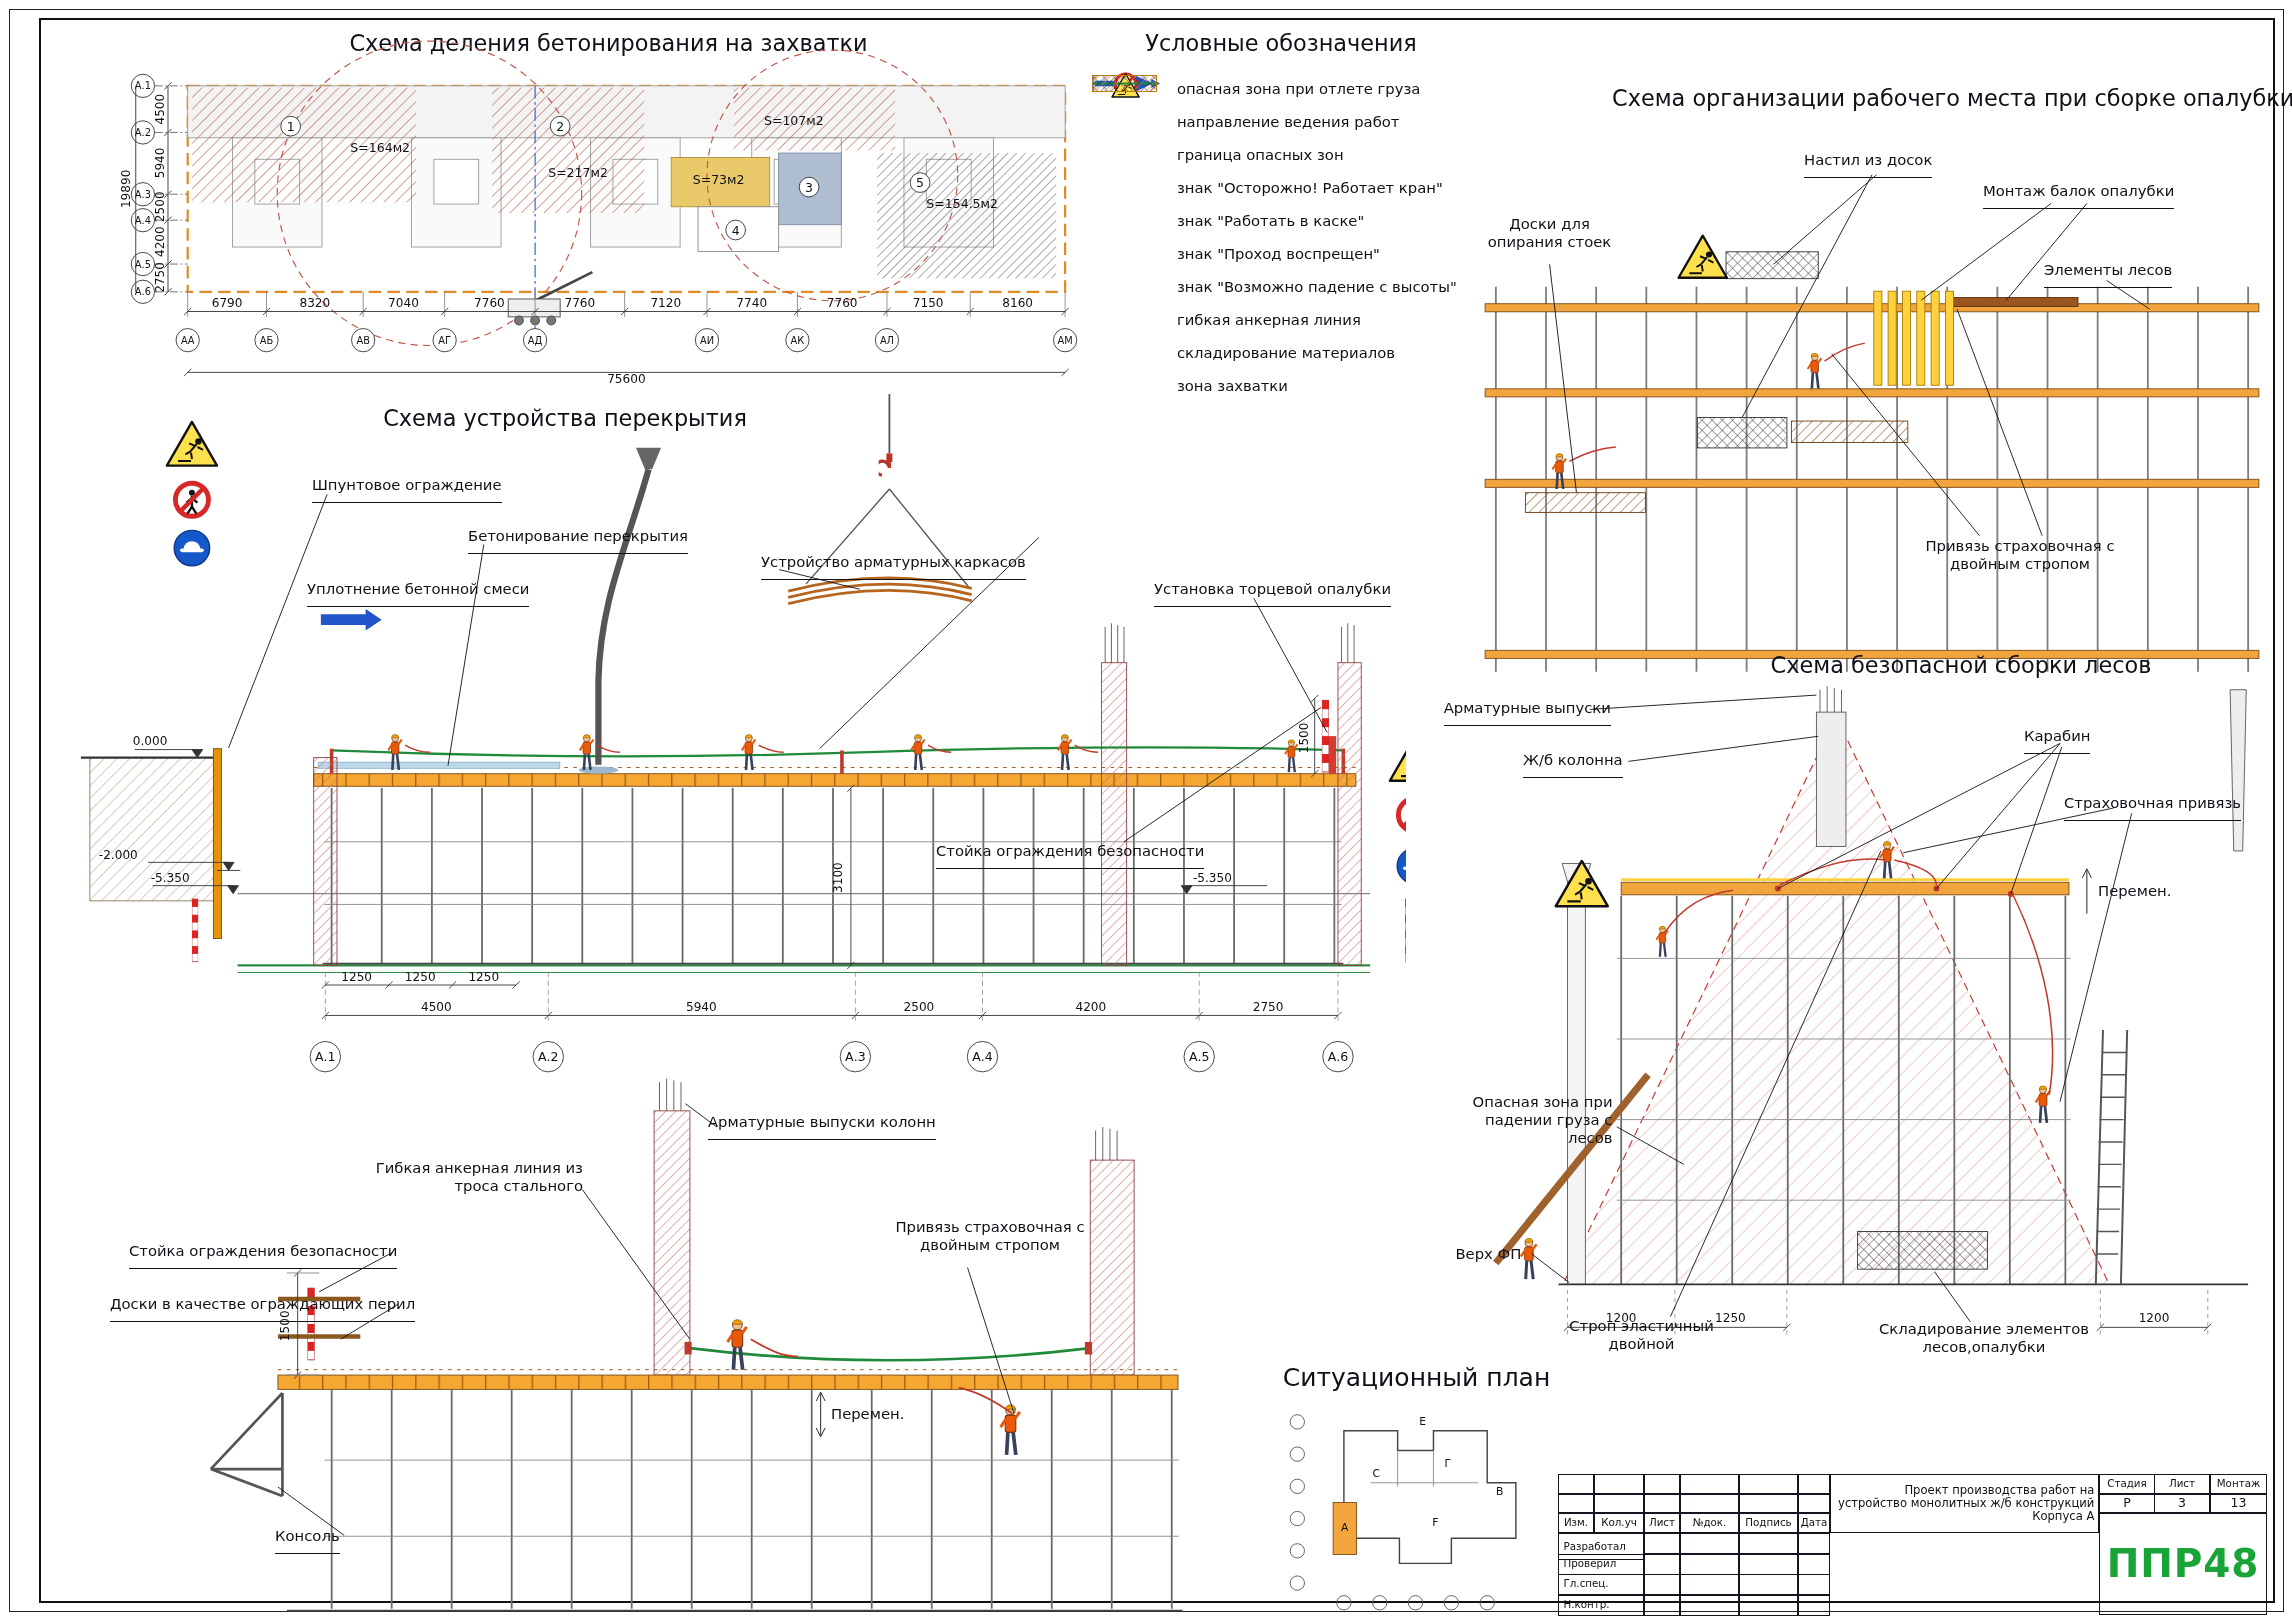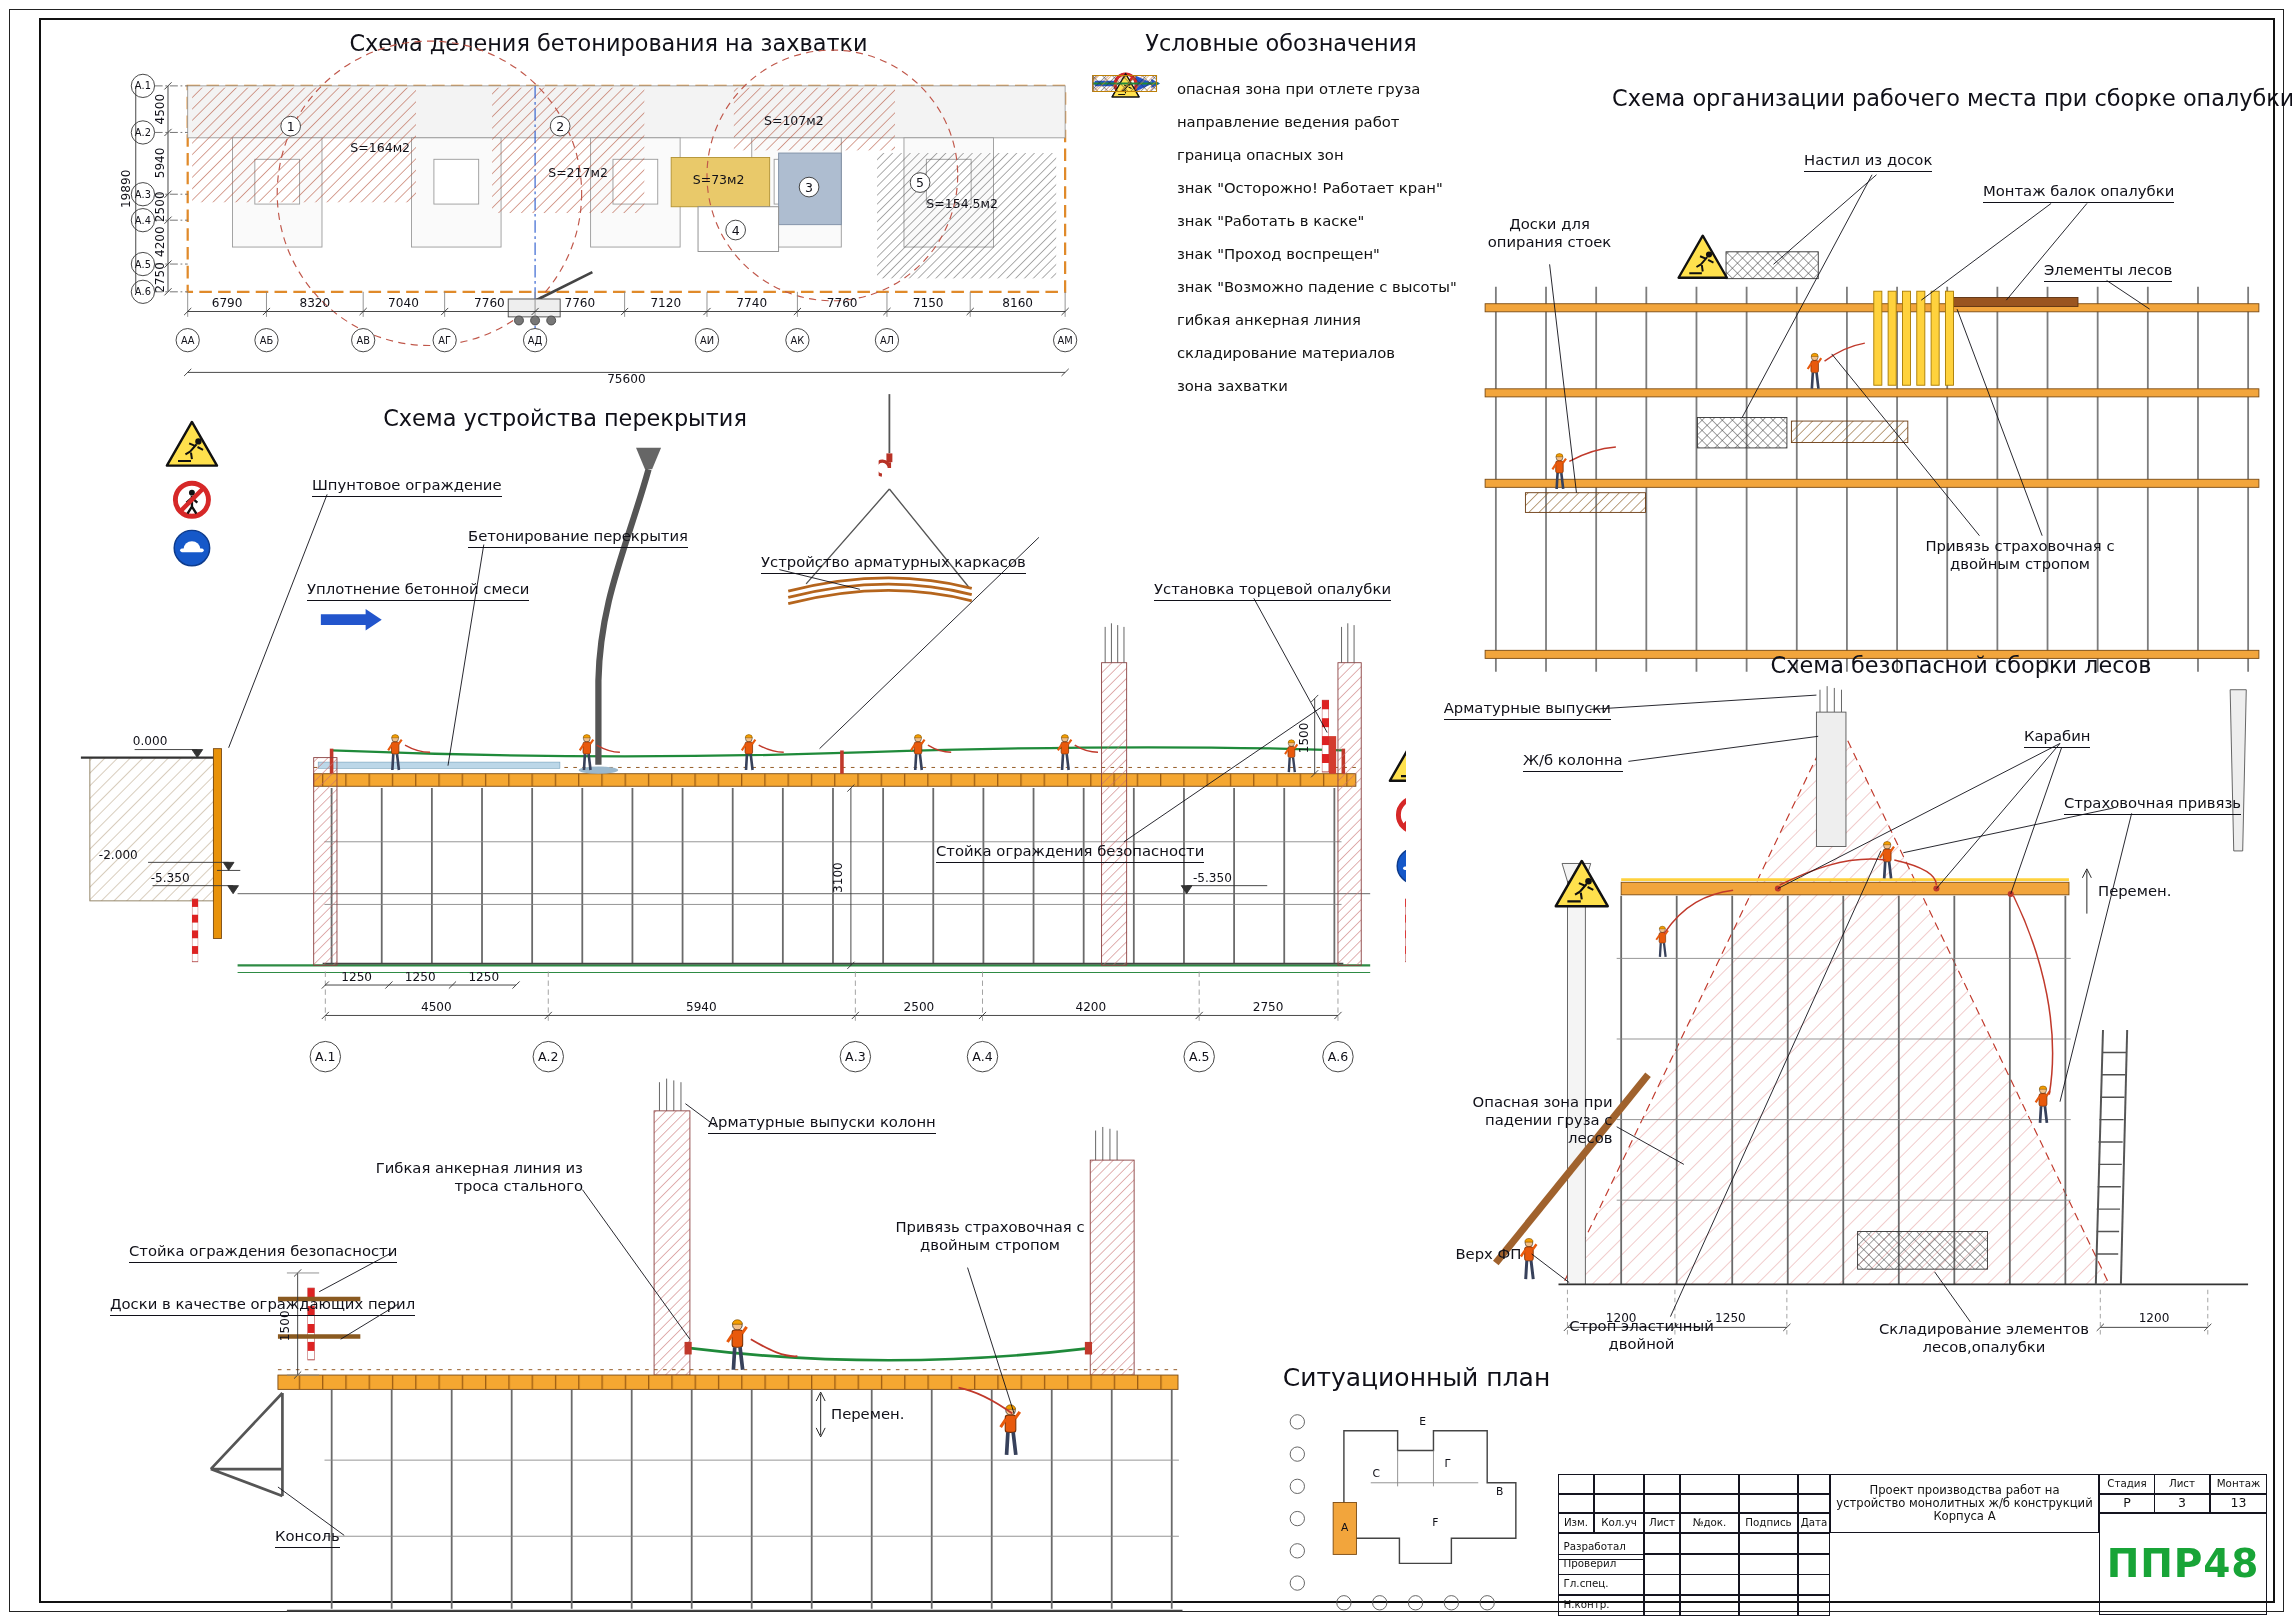--- a/index.html
+++ b/index.html
@@ -4,26 +4,26 @@
 <style>
 *{margin:0;padding:0;box-sizing:border-box}
 html,body{background:#9a9a9a}
 .sheet{position:relative;width:2293px;height:1621px;background:#fff;font-family:"DejaVu Sans",sans-serif;color:#111;overflow:hidden}
 .frame{position:absolute;inset:9px;border:1.3px solid #222;pointer-events:none}
 .frame2{position:absolute;left:39px;top:18px;right:18px;bottom:18px;border:2.2px solid #111;pointer-events:none}
 .sec{position:absolute}
 .sec svg{position:absolute;left:0;top:0}
 .sec-title{position:absolute;font-size:22.4px;white-space:nowrap;text-align:center;color:#101018}
 .lbl{position:absolute;font-size:14.8px;line-height:1.22;color:#101018}
-.u{border-bottom:1.1px solid #101018;padding-bottom:2px}
+.u{border-bottom:1.1px solid #101018;padding-bottom:8px}
 .c{text-align:center}.r{text-align:right}.nw{white-space:nowrap}
 .legend-row{display:flex;align-items:center;gap:12.5px;height:33px}
 .legend-ic{width:75px;flex:0 0 75px;display:flex;align-items:center}
 .legend-lb{font-size:14.8px;white-space:nowrap}
-.tb{position:absolute;border:1.1px solid #14141f;display:flex;align-items:center;justify-content:center;font-size:10.3px;text-align:center;overflow:hidden;line-height:1.15}
+.tb{position:absolute;border:1.1px solid #14141f;display:flex;align-items:center;justify-content:center;font-size:10.3px;text-align:right;overflow:hidden;line-height:1.15}
 .tb.left{justify-content:flex-start;padding-left:4.5px;text-align:left}
 svg text{font-family:"DejaVu Sans",sans-serif;fill:#101018}
 .dimt{font-size:13.5px}
 .axt{font-size:14px}
 .znt{font-size:14px}
 .leaders{stroke:#101018;stroke-width:1;fill:none}
 </style>
 </head>
 <body>
 

